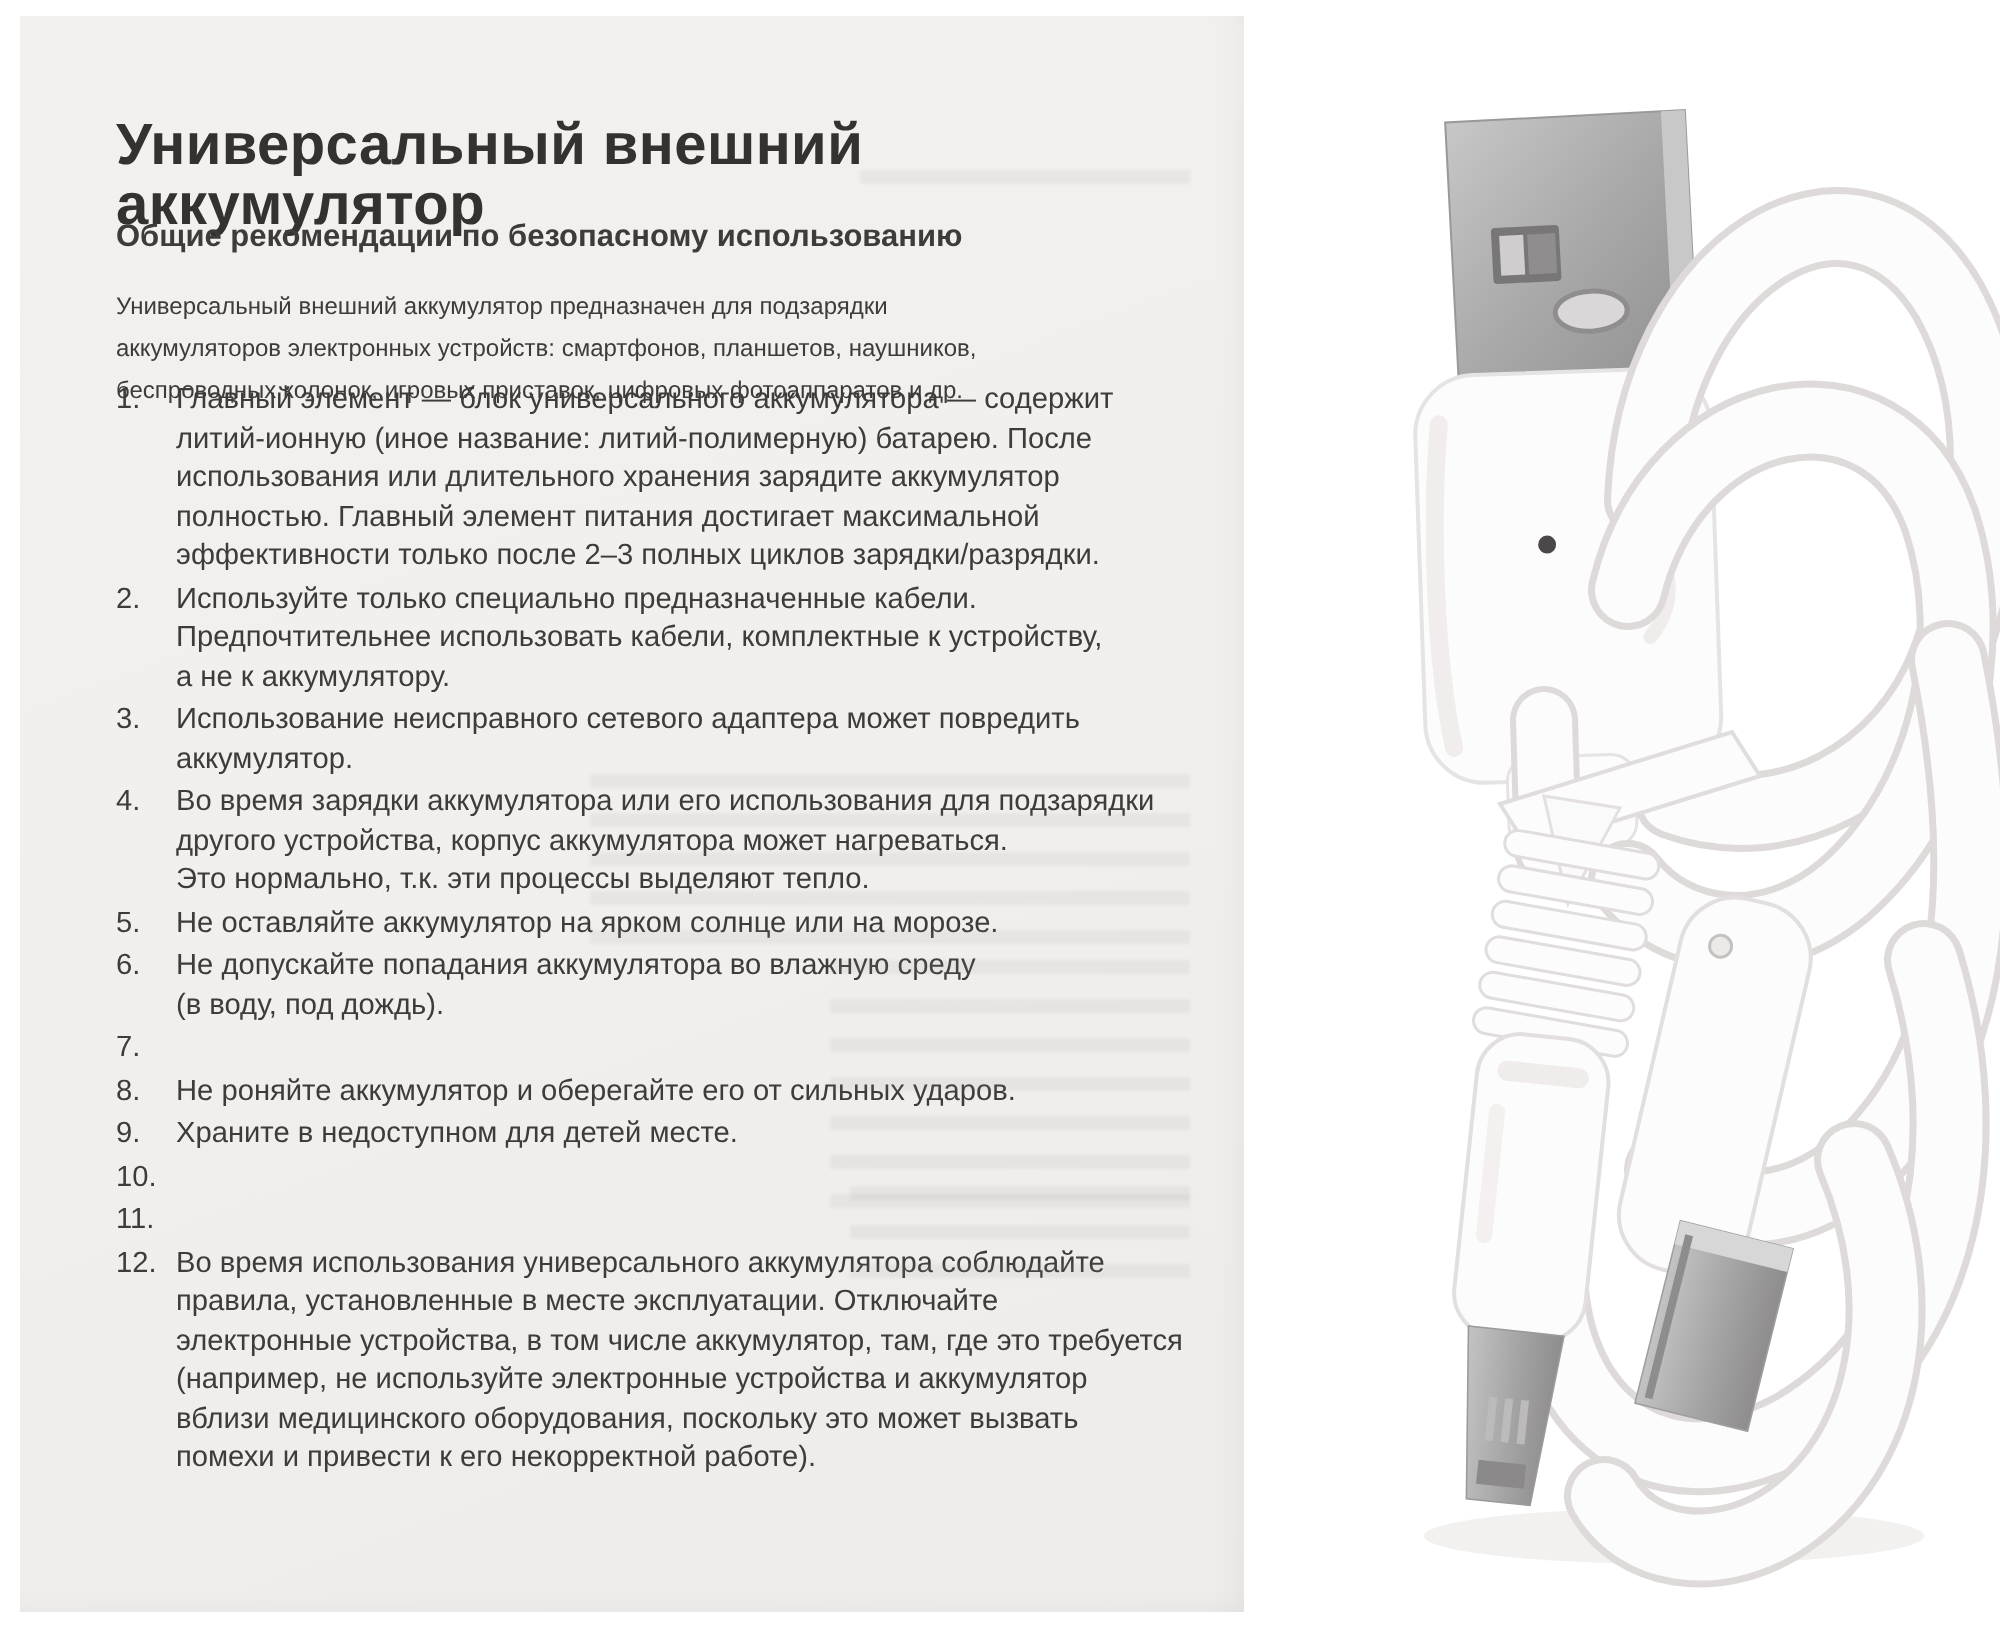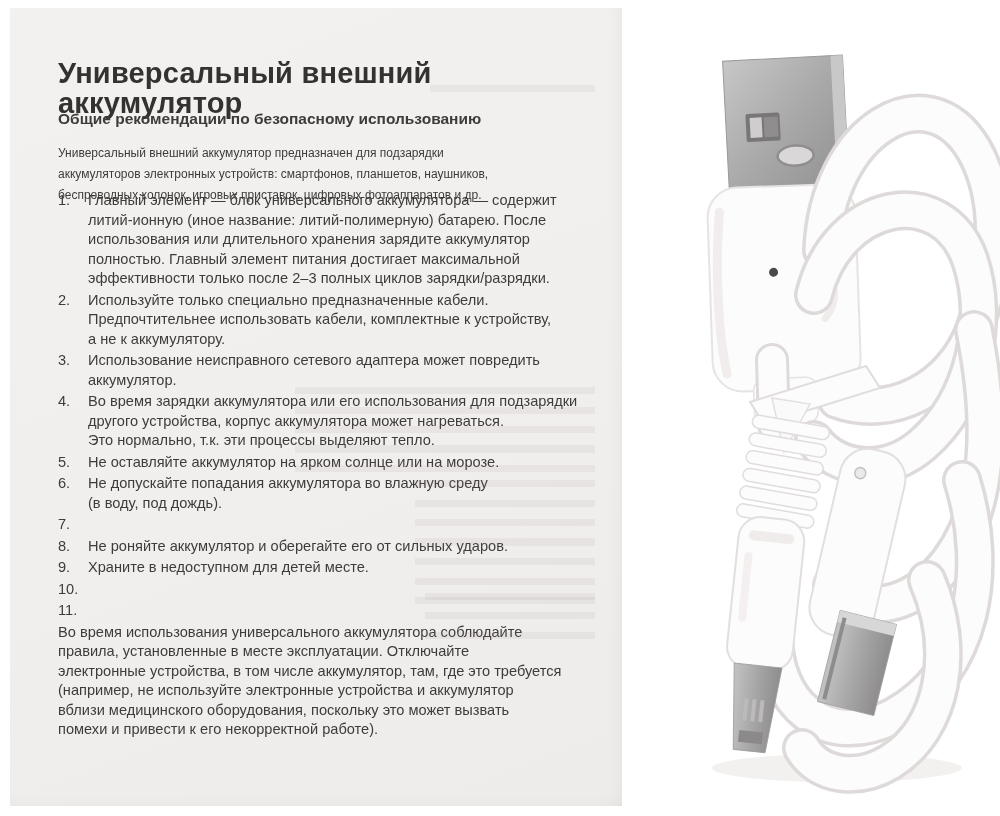--- a/index.html
+++ b/index.html
@@ -126,20 +126,21 @@
 
         <li>
           <span class="num">10.</span>
         </li>
 
         <li>
           <span class="num">11.</span>
         </li>
 
         <li>
+          <span class="num">12.</span>
           <span class="txt">Во время использования универсального аккумулятора соблюдайте
 правила, установленные в месте эксплуатации. Отключайте
 электронные устройства, в том числе аккумулятор, там, где это требуется
 (например, не используйте электронные устройства и аккумулятор
 вблизи медицинского оборудования, поскольку это может вызвать
 помехи и привести к его некорректной работе).</span>
         </li>
       </ol>
 
     <div class="bleed bf1"></div>

